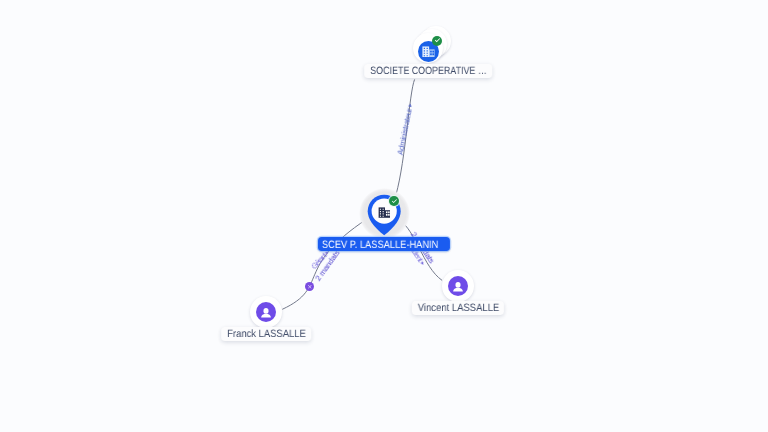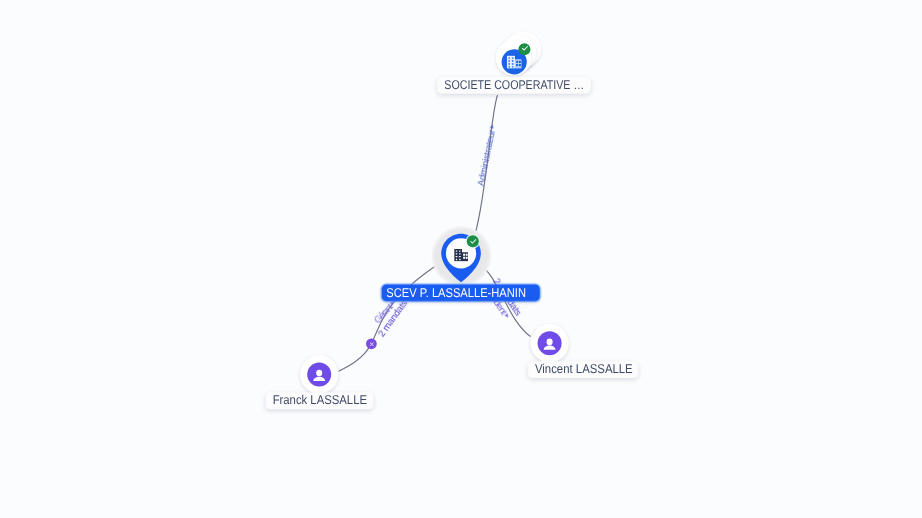--- a/index.html
+++ b/index.html
@@ -142,14 +142,14 @@
 
   <div class="xbadge" style="left:304.5px;top:281.5px;width:9.6px;height:9.6px;">
     <svg width="5.6" height="5.6" viewBox="0 0 24 24">
         <path fill="#fff" d="M19.2 6.2 17.8 4.8 12 10.6 6.2 4.8 4.8 6.2 10.6 12l-5.8 5.8 1.4 1.4L12 13.4l5.8 5.8 1.4-1.4L13.4 12z"></path>
       </svg>
   </div>
 
   <div class="nlabel plain" style="left:427.7px;top:63.8px;"><span style="transform:scaleX(0.840);width:116.5px">SOCIETE COOPERATIVE …</span></div>
   <div class="nlabel sel" style="left:384.0px;top:237.3px;"><span style="transform:translateY(0.9px) scaleX(0.876);width:116.4px">SCEV P. LASSALLE-HANIN</span></div>
   <div class="nlabel plain" style="left:265.8px;top:326.7px;text-decoration:underline;"><span style="transform:scaleX(0.890);width:78.6px">Franck LASSALLE</span></div>
-  <div class="nlabel plain" style="left:457.9px;top:300.8px;margin-left:28px;"><span style="transform:scaleX(0.894);width:81.4px">Vincent LASSALLE</span></div>
+  <div class="nlabel plain" style="left:457.9px;top:300.8px;"><span style="transform:scaleX(0.894);width:81.4px">Vincent LASSALLE</span></div>
 </div>
 
 </body></html>

